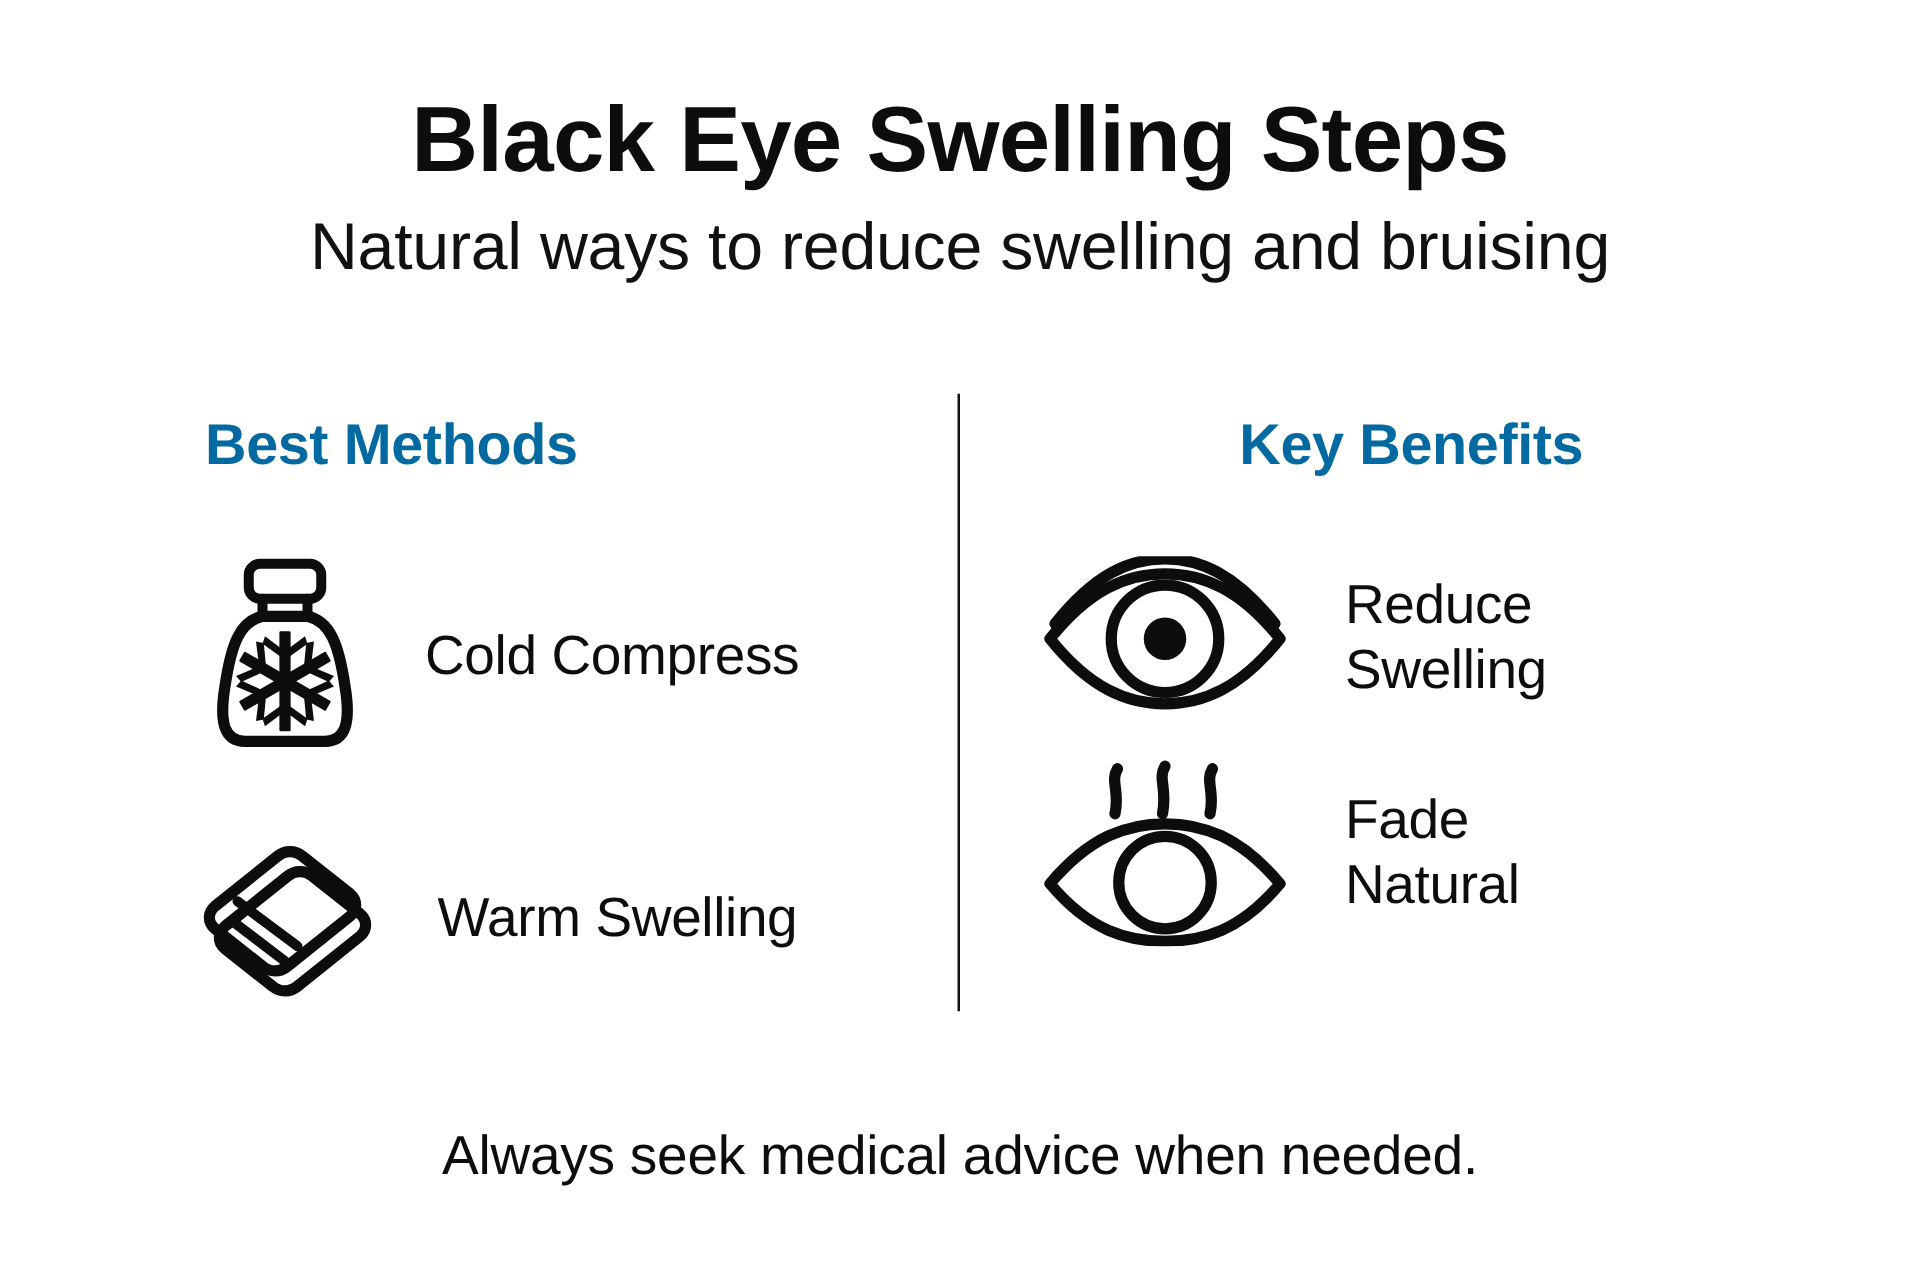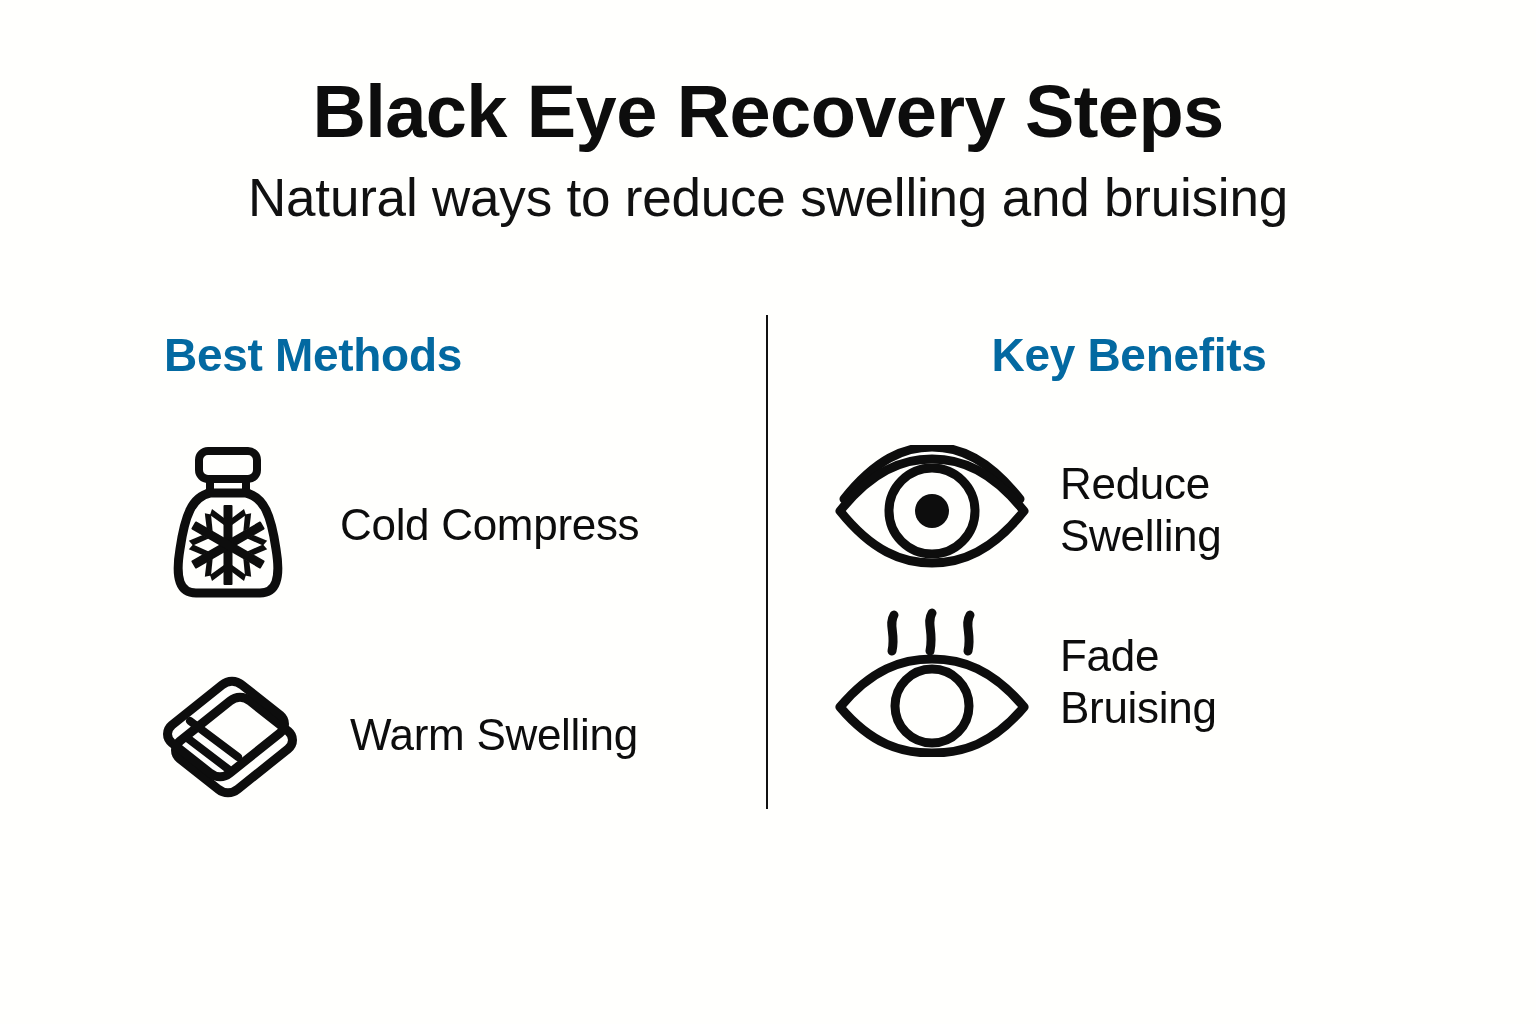--- a/index.html
+++ b/index.html
@@ -95,21 +95,21 @@
   }
   .col-left .items  { padding-left: 158px; gap: 60px; }
   .col-right .items { padding-left: 66px;  gap: 32px; }
 
   .item {
     display: flex;
     flex-direction: row;
     align-items: center;
   }
   .col-left .item  { gap: 42px; }
-  .col-right .item { gap: 28px; }
+  .col-right .item { gap: 44px; }
 
   .item-icon {
     flex: 0 0 auto;
     display: block;
   }
   .item-label {
     font-size: 44px;
     font-weight: 400;
     letter-spacing: -0.3px;
     line-height: 1.18;
@@ -135,21 +135,21 @@
   }
 
   svg { display: block; }
 </style>
 </head>
 <body>
 
 <div class="poster">
 
   <div class="header">
-    <h1 class="title">Black Eye Recovery Steps</h1>
+    <h1 class="title">Black Eye Swelling Steps</h1>
     <p class="subtitle">Natural ways to reduce swelling and bruising</p>
   </div>
 
   <div class="divider"></div>
 
   <div class="columns">
 
     <div class="column col-left">
       <h2 class="col-heading">Best Methods</h2>
 
@@ -240,22 +240,25 @@
 
               <path d="M62 8 C56 18 64 26 60 44" stroke="#0D0D0D" stroke-width="9" stroke-linecap="round"></path>
               <path d="M100 6 C94 16 102 24 98 44" stroke="#0D0D0D" stroke-width="9" stroke-linecap="round"></path>
               <path d="M138 8 C132 18 140 26 136 44" stroke="#0D0D0D" stroke-width="9" stroke-linecap="round"></path>
 
               <path d="M8 100 C40 62 70 52 100 52 C130 52 160 62 192 100 C160 138 130 146 100 146 C70 146 40 138 8 100 Z" stroke="#0D0D0D" stroke-width="9" stroke-linejoin="round"></path>
 
               <circle cx="100" cy="99" r="37" stroke="#0D0D0D" stroke-width="9"></circle>
             </svg>
           </span>
-          <span class="item-label">Fade Bruising</span>
+          <span class="item-label">Fade Natural</span>
         </div>
 
       </div>
     </div>
 
   </div>
 
+  <div class="footer">
+    <p class="footer-text">Always seek medical advice when needed.</p>
+  </div>
 
 </div>
 
 </body></html>

